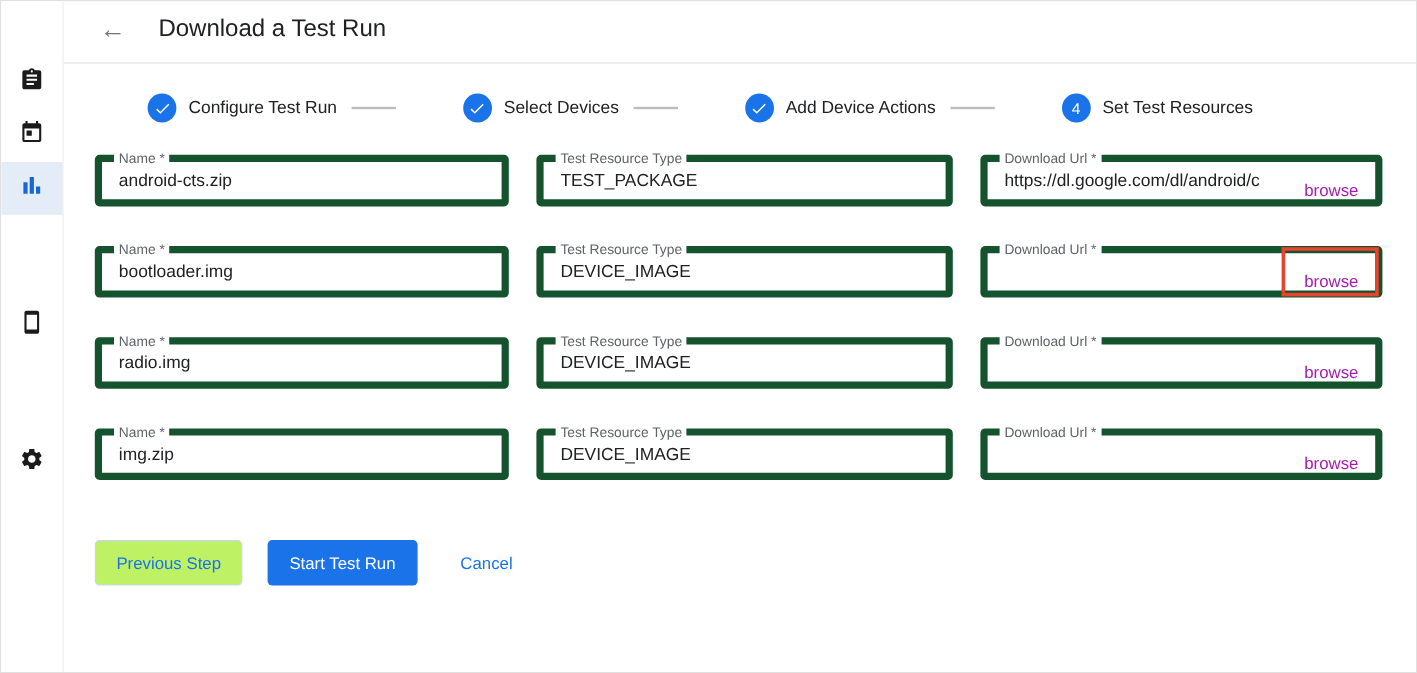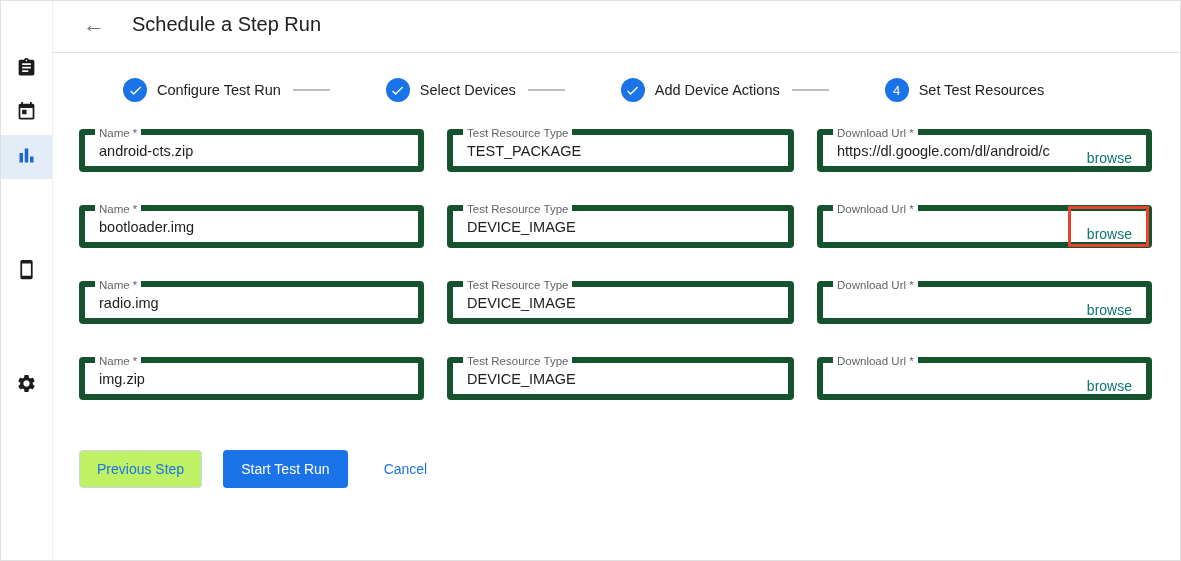--- a/index.html
+++ b/index.html
@@ -77,21 +77,21 @@
     background: #fff; padding: 0 4px;
     font-size: 11.5px; color: #5f6368; white-space: nowrap;
   }
   .field-input {
     border: none; outline: none; background: transparent;
     flex: 1; min-width: 0;
     font-family: inherit; font-size: 14.5px; color: #202124;
     padding: 0 14px; height: 100%;
   }
   .browse-link {
-    color: #0f766e; font-size: 14px; padding-right: 14px;
+    color: #a21caf; font-size: 14px; padding-right: 14px;
     cursor: pointer; white-space: nowrap; text-decoration: none;
   }
   .highlight-box {
     position: absolute; top: -5px; bottom: -5px; right: -3px; width: 81px;
     border: 3px solid #e8432d; pointer-events: none; z-index: 3;
   }
 
   
   .actions {
     display: flex; align-items: center; padding: 50px 0 0 26px;
@@ -149,21 +149,21 @@
         </svg>
     </span>
   </div>
 </nav>
 
 <div class="main">
 
 
   <div class="title-row">
     <span class="back-arrow">←</span>
-    <span class="page-title">Schedule a Step Run</span>
+    <span class="page-title">Download a Test Run</span>
   </div>
 
   <div class="divider"></div>
 
   <div class="stepper">
     <div class="step">
       <span class="step-circle">
         <svg viewBox="0 0 24 24">
             <path d="M9 16.17L4.83 12l-1.42 1.41L9 19 21 7l-1.41-1.41z"></path>
           </svg>

